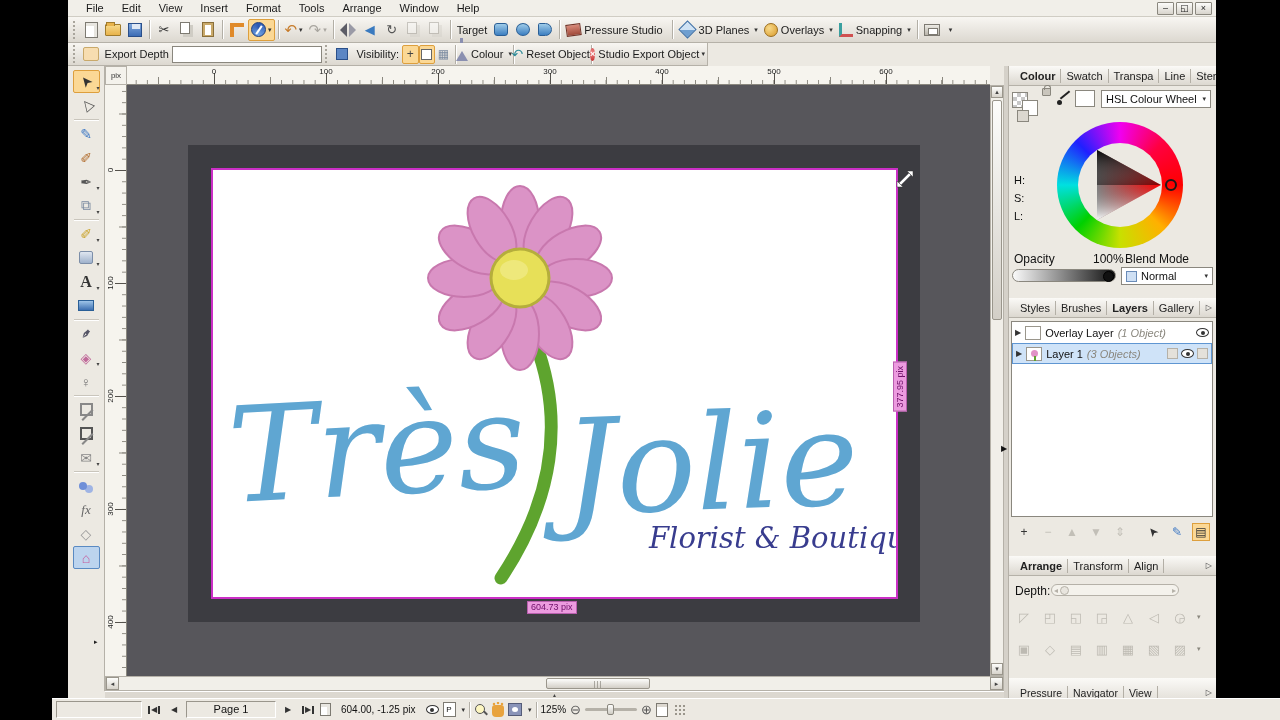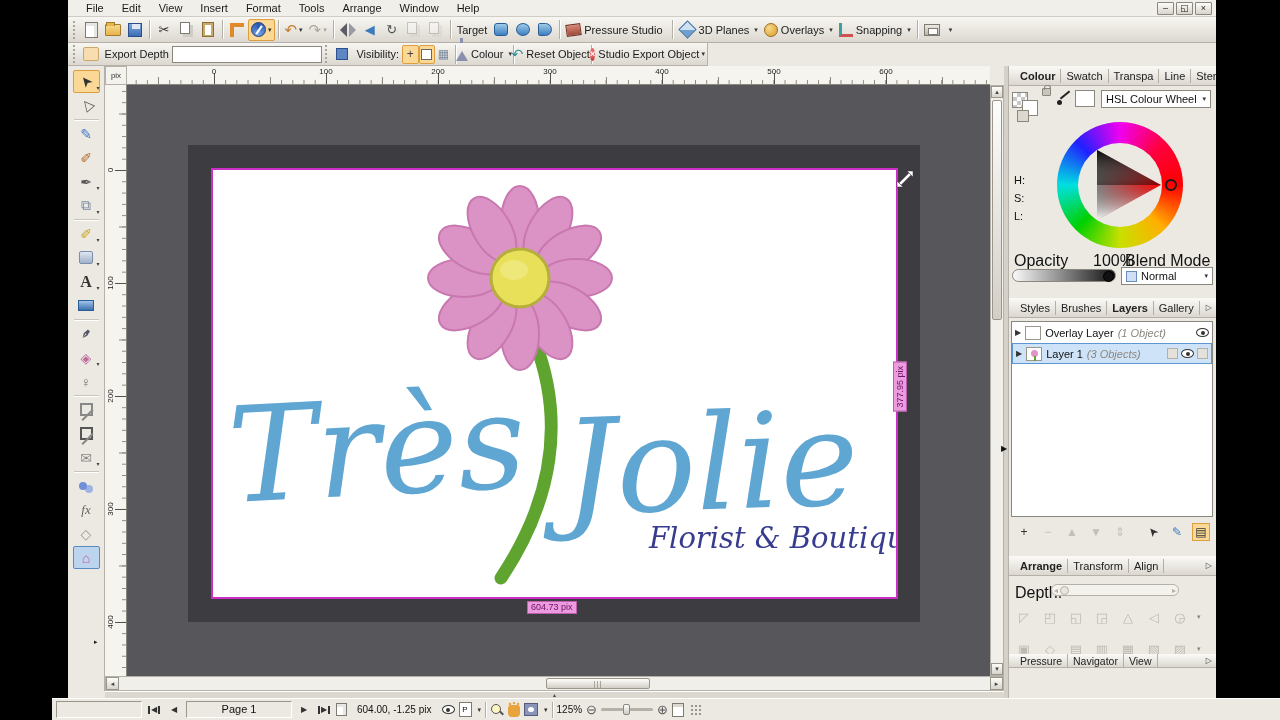--- a/index.html
+++ b/index.html
@@ -123,21 +123,21 @@
   .i-dropper::before{content:"";position:absolute;left:2px;top:2px;width:12px;height:2px;background:#222;transform:rotate(-40deg);}
   .i-dropper::after{content:"";position:absolute;left:0px;top:8px;width:5px;height:5px;background:#222;border-radius:50%;}
   #cur-swatch{position:absolute;left:66px;top:4px;width:20px;height:17px;background:#fff;border:1px solid #8a877e;}
   .dropdown{position:absolute;background:#fff;border:1px solid #8a877e;font-size:11px;display:flex;align-items:center;padding:0 4px;color:#111;}
   .dropdown .dd{margin-left:auto;}
   #wheel{position:absolute;left:48px;top:36px;width:126px;height:126px;border-radius:50%;background:conic-gradient(#f000f0,#ff0040 12.5%,#ff0000 25%,#ffb000 37.5%,#c8e000 50%,#00d000 62.5%,#00e0e0 75%,#2020ff 87.5%,#f000f0);}
   #wheel::after{content:"";position:absolute;inset:21px;background:#ece9e2;border-radius:50%;}
   #wheel svg{position:absolute;inset:0;z-index:2;}
   #wheel-sel{position:absolute;left:108px;top:57px;width:12px;height:12px;border:2px solid #1a1a1a;border-radius:50%;z-index:3;}
   .hsl-lab{position:absolute;left:5px;font-size:11px;color:#111;}
-  .small-lab{position:absolute;font-size:16px;color:#111;}
+  .small-lab{position:absolute;font-size:12px;color:#111;}
   #op-slider{position:absolute;left:3px;top:183px;width:104px;height:13px;border:1px solid #8a877e;border-radius:7px;background:linear-gradient(to right,#fafafa,#111);position:absolute;}
   #op-thumb{position:absolute;right:1px;top:0.5px;width:11px;height:11px;background:#111;border-radius:50%;border:1px solid #000;}
   .i-blendsq{width:11px;height:11px;background:#cfe0f4;border:1px solid #6a8cb8;margin-right:4px;}
   
   #layer-list{position:absolute;left:2px;top:3px;width:202px;height:196px;background:#fff;border:1px solid #8a877e;}
   .lrow{position:relative;width:100%;height:21px;display:flex;align-items:center;gap:4px;padding:0 3px;font-size:11px;color:#111;}
   .lrow.sel{background:#cfe3f8;border:1px solid #5f96d2;}
   .lexp{font-size:8px;color:#333;}
   .lthumb{width:16px;height:14px;background:#fff;border:1px solid #9a968c;position:relative;}
   .lthumb.flower::before{content:"";position:absolute;left:4px;top:2px;width:7px;height:7px;border-radius:50%;background:#e093c6;}
@@ -160,21 +160,21 @@
   .ar-row{position:absolute;left:4px;width:200px;display:flex;align-items:center;gap:4px;}
   .ar-ic{width:22px;height:22px;display:flex;align-items:center;justify-content:center;font-size:13px;color:#bdbab2;}
   .ar-dd{font-size:7px;color:#8a877e;margin-left:2px;}
 
   
   #statusbar{position:absolute;left:52px;right:0;top:698px;height:22px;background:#ece9e2;border-top:1px solid #fff;display:flex;align-items:center;gap:4px;padding:0 4px;}
   .st-box{height:17px;border:1px solid;border-color:#9a968c #fff #fff #9a968c;background:#ece9e2;}
   .st-btn{width:16px;height:16px;display:flex;align-items:center;justify-content:center;font-size:8px;color:#333;}
   .st-btn.bar::after{content:"";width:1.5px;height:8px;background:#333;margin-left:1px;}
   .st-btn.bar::before{content:"";width:1.5px;height:8px;background:#333;margin-right:1px;}
-  #st-page{width:106px;text-align:center;font-size:11px;color:#111;line-height:15px;}
+  #st-page{width:90px;text-align:center;font-size:11px;color:#111;line-height:15px;}
   #st-msg{flex:1;font-size:8.5px;color:#111;white-space:nowrap;overflow:hidden;min-width:0;}
   #st-coords{font-size:10px;color:#111;white-space:nowrap;padding:0 6px;}
   .i-pagep{width:13px;height:15px;background:#fff;border:1px solid #7d7a72;font-size:8px;text-align:center;line-height:14px;color:#111;}
   .i-mag{position:relative;width:14px;height:14px;}
   .i-mag::before{content:"";position:absolute;left:1px;top:1px;width:8px;height:8px;border:1.5px solid #555;border-radius:50%;background:#fdf6c0;}
   .i-mag::after{content:"";position:absolute;left:9px;top:9px;width:5px;height:2px;background:#555;transform:rotate(45deg);}
   .i-hand{position:relative;width:12px;height:12px;background:#e8a33d;border-radius:3px 3px 4px 4px;margin-top:3px;}
   .i-hand::before{content:"";position:absolute;left:0;top:-3px;width:12px;height:4px;background:radial-gradient(circle 1.6px at 2px 2px,#e8a33d 90%,transparent),radial-gradient(circle 1.6px at 6px 1px,#e8a33d 90%,transparent),radial-gradient(circle 1.6px at 10px 2px,#e8a33d 90%,transparent);}
   .i-film{width:14px;height:13px;background:#8a94b8;border:1px solid #555c78;position:relative;}
   .i-film::before{content:"";position:absolute;left:3px;top:3px;width:6px;height:5px;background:#fff;border-radius:50%;}
@@ -621,21 +621,21 @@
         <span class="ar-ic">◇</span>
         <span class="ar-ic">▤</span>
         <span class="ar-ic">▥</span>
         <span class="ar-ic">▦</span>
         <span class="ar-ic">▧</span>
         <span class="ar-ic">▨</span>
         <span class="ar-dd">▾</span>
       </div>
     </div>
 
-    <div class="tabbar" style="top:588px;height:14px;font-size:10.5px">
+    <div class="tabbar" style="top:612px;height:30px;font-size:10.5px">
       <span class="tab">Pressure</span>
       <span class="tab">Navigator</span>
       <span class="tab">View</span>
       <span class="tab-chev">▷</span>
     </div>
   </div>
 </div>
 
 <div id="black-right"></div>
 

